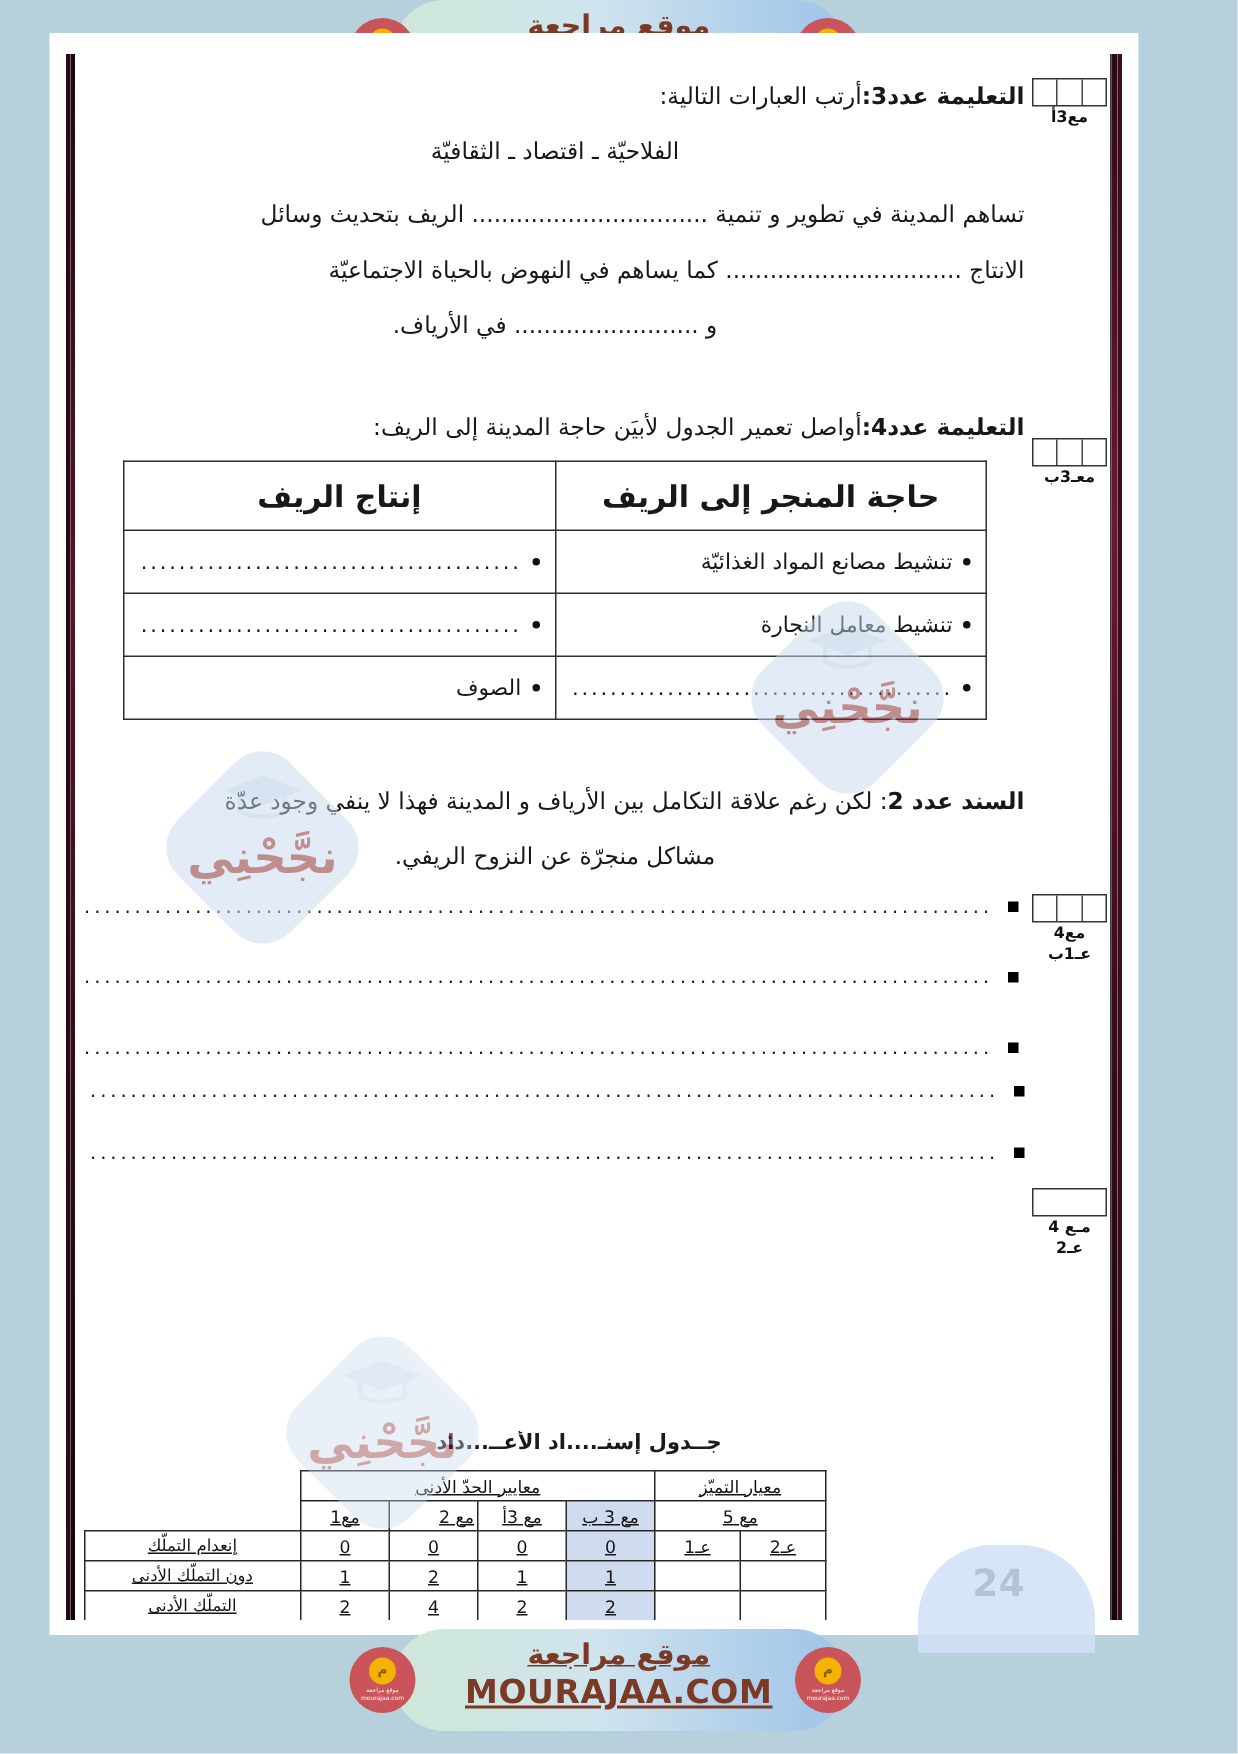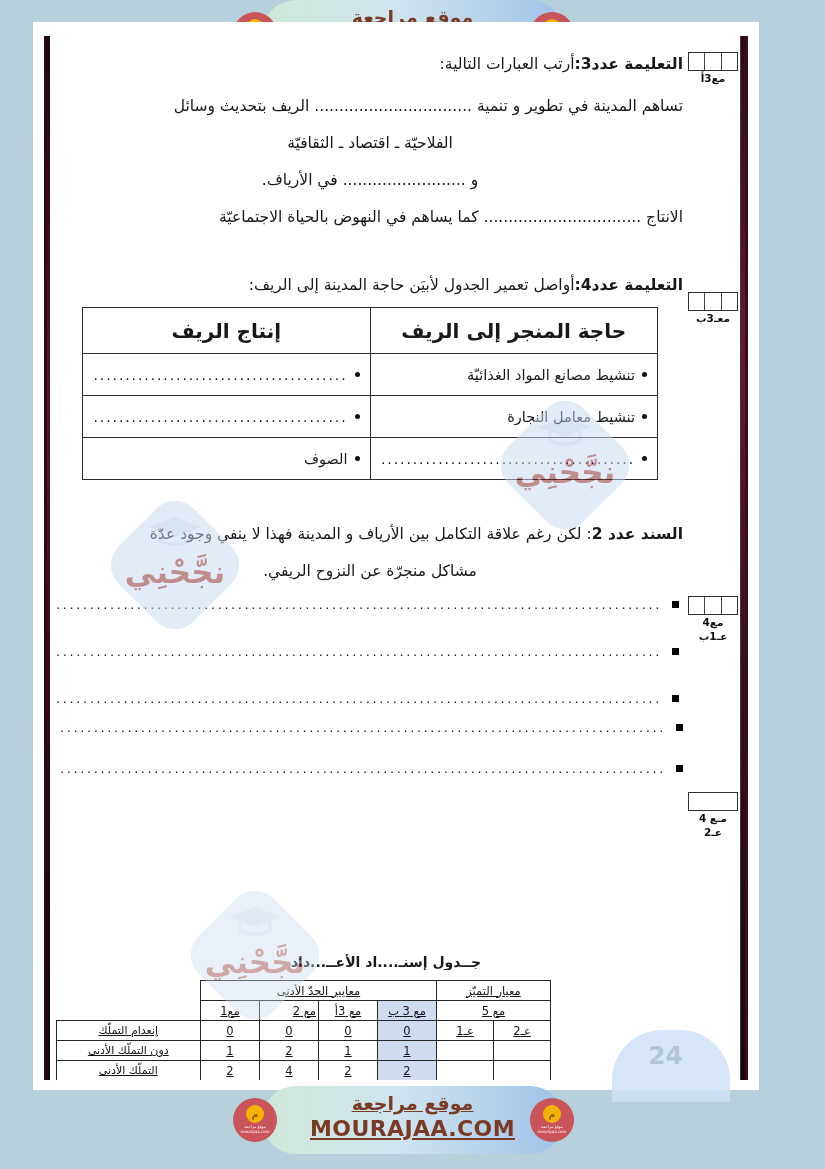--- a/index.html
+++ b/index.html
@@ -245,25 +245,25 @@
         <div class="mark-lbl">عـ2</div>
       </div>
     </div>
 
     <div class="body-col">
 
       <div class="ln rt" style="margin-top:18px;">
         <span class="b">التعليمة عدد3:</span><span>أرتب العبارات التالية:</span>
       </div>
 
+      <div class="ln center" style="margin-top:17px;">الفلاحيّة   ـ   اقتصاد   ـ   الثقافيّة</div>
+
       <div class="ln rt" style="margin-top:22px;">تساهم المدينة في تطوير و تنمية ................................ الريف بتحديث وسائل</div>
-
-      <div class="ln center" style="margin-top:17px;">الفلاحيّة   ـ   اقتصاد   ـ   الثقافيّة</div>
+      <div class="ln rt" style="margin-top:17px;">الانتاج ................................ كما  يساهم  في  النهوض  بالحياة  الاجتماعيّة</div>
       <div class="ln rt" style="margin-top:17px;text-align:center;">و ......................... في الأرياف.</div>
-      <div class="ln rt" style="margin-top:17px;">الانتاج ................................ كما  يساهم  في  النهوض  بالحياة  الاجتماعيّة</div>
 
       <div class="ln rt" style="margin-top:48px;">
         <span class="b">التعليمة عدد4:</span><span>أواصل تعمير الجدول لأبيَن حاجة المدينة إلى الريف:</span>
       </div>
 
       <table class="xt" style="margin-top:12px;">
         <tbody>
               <tr>
           <th style="width:50%;">حاجة المنجر إلى الريف</th>
           <th style="width:50%;">إنتاج الريف</th>

